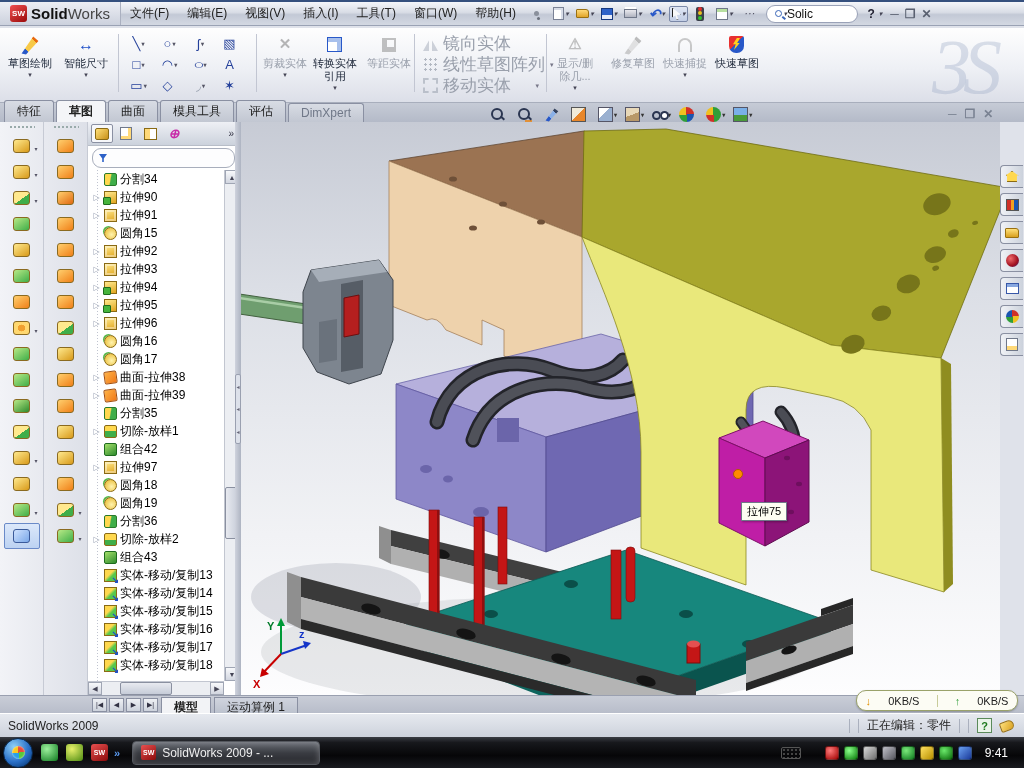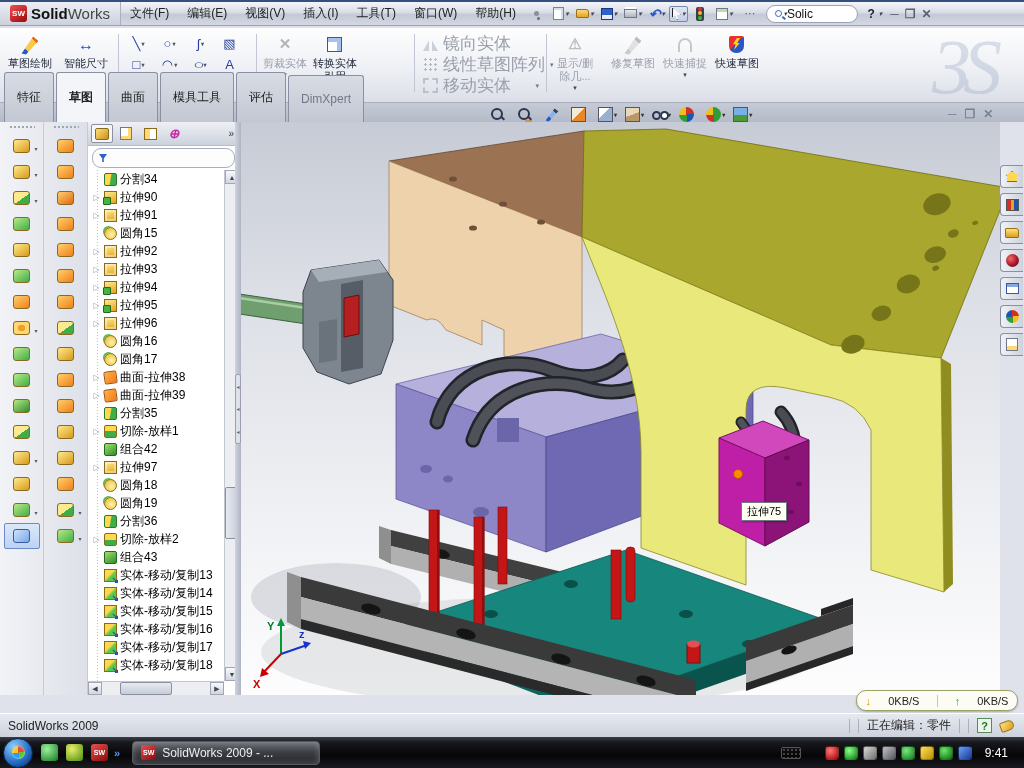--- a/index.html
+++ b/index.html
@@ -70,21 +70,21 @@
 .rrow .rl{font-size:17px;color:#9aa0ac;white-space:nowrap}
 .rrow .rdd{margin-left:auto;font-size:7px;color:#778}
 .ri{width:15px;height:15px;flex:none;opacity:.6}
 .ri-mirror{background:linear-gradient(90deg,#b0b6c2 0 40%,transparent 40% 60%,#b0b6c2 60%);clip-path:polygon(0 100%,45% 20%,45% 100%,55% 100%,55% 20%,100% 100%)}
 .ri-pattern{background:radial-gradient(circle,#8a92a0 34%,transparent 36%);background-size:5px 5px}
 .ri-move{border:2px dashed #a0a8b4}
 .watermark{position:absolute;right:30px;top:-6px;font-family:"Liberation Serif",serif;font-style:italic;font-size:78px;color:rgba(150,165,195,.33);font-weight:normal;letter-spacing:-8px}
 
 
 .cmdtabs{position:absolute;left:0;top:103px;width:1024px;height:19px;background:linear-gradient(180deg,#c6cbd6,#b4bac8);display:flex;align-items:flex-end;padding-left:4px}
-.ctab{padding:16px 12px;margin-right:2px;border:1px solid #8a90a2;border-bottom:none;border-radius:3px 3px 0 0;background:linear-gradient(180deg,#d8dce4,#c2c7d2);color:#222;font-size:12px}
+.ctab{padding:2px 12px;margin-right:2px;border:1px solid #8a90a2;border-bottom:none;border-radius:3px 3px 0 0;background:linear-gradient(180deg,#d8dce4,#c2c7d2);color:#222;font-size:12px}
 .ctab.active{background:#f4f5f8;font-weight:bold}
 .ctab.dimx{color:#707888}
 
 
 .main{position:absolute;left:0;top:122px;width:1024px;height:573px}
 .lefttools{position:absolute;left:0;top:0;width:88px;height:573px;background:linear-gradient(90deg,#f2f3f7,#dde0e8);display:flex}
 .ltcol{width:44px;display:flex;flex-direction:column;align-items:center;border-right:1px solid #c6cad4}
 .grip{width:26px;height:4px;margin:3px 0 4px;background:radial-gradient(circle,#9aa 40%,transparent 45%);background-size:4px 4px}
 .ltb{position:relative;width:36px;height:26px;display:flex;align-items:center;justify-content:center;border:1px solid transparent;border-radius:2px}
 .ltb .lg{width:17px;height:14px;border:1px solid #8a6a20;border-radius:3px}
@@ -349,20 +349,28 @@
       </div>
     <div class="rgroup" style="left:311px">
         <div class="rbtn">
           <span class="ric">
             <i class="i-cube3" style="display:block"></i>
           </span>
           <span class="rlab">转换实体引用</span>
           <span class="rdd">▾</span>
         </div>
       </div>
+    <div class="rgroup" style="left:365px">
+        <div class="rbtn dis">
+          <span class="ric">
+            <i class="i-offset" style="display:block"></i>
+          </span>
+          <span class="rlab">等距实体</span>
+        </div>
+      </div>
     <div class="rsep" style="left:414px"></div>
     <div class="rgroup" style="left:420px;width:122px;padding-top:2px">
       <div class="rrow">
           <i class="ri ri-mirror"></i>
           <span class="rl">镜向实体</span>
         </div>
       <div class="rrow">
           <i class="ri ri-pattern"></i>
           <span class="rl">线性草图阵列</span>
           <span class="rdd">▾</span>
@@ -940,20 +948,29 @@
   </div>
 
   <div class="netpill">
     <span class="net-dn">↓</span>
     <span>0KB/S</span>
     <span class="netsep"></span>
     <span class="net-up">↑</span>
     <span>0KB/S</span>
   </div>
 
+  <div class="doctabs">
+    <span style="width:90px"></span>
+    <span class="navbtn">|◀</span>
+    <span class="navbtn">◀</span>
+    <span class="navbtn">▶</span>
+    <span class="navbtn">▶|</span>
+    <span class="dtab active">模型</span>
+    <span class="dtab">运动算例 1</span>
+  </div>
 
   <div class="statusbar">
     <span class="st-left">SolidWorks 2009</span>
     <div class="st-right">
       <span class="stsep"></span>
         <span class="stsep"></span>
       <span>正在编辑：零件</span>
       <span class="stsep"></span>
         <span class="stsep"></span>
       <span class="st-q">?</span>

